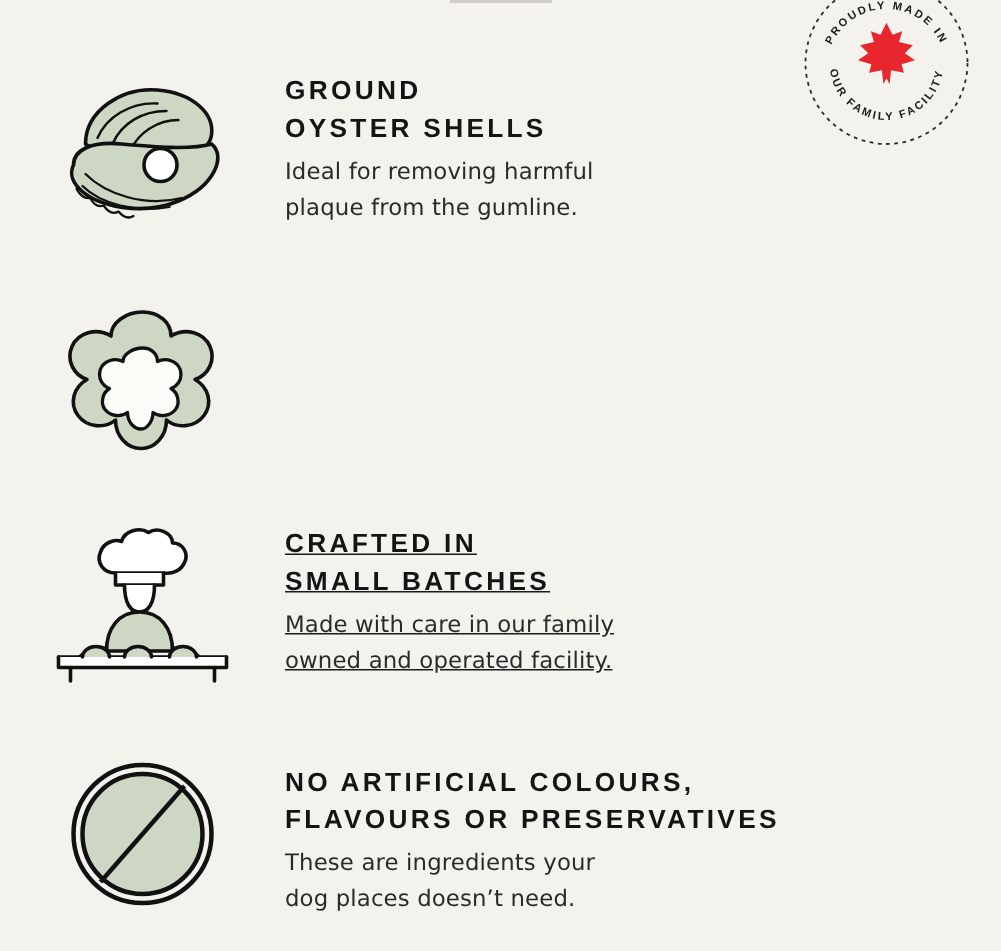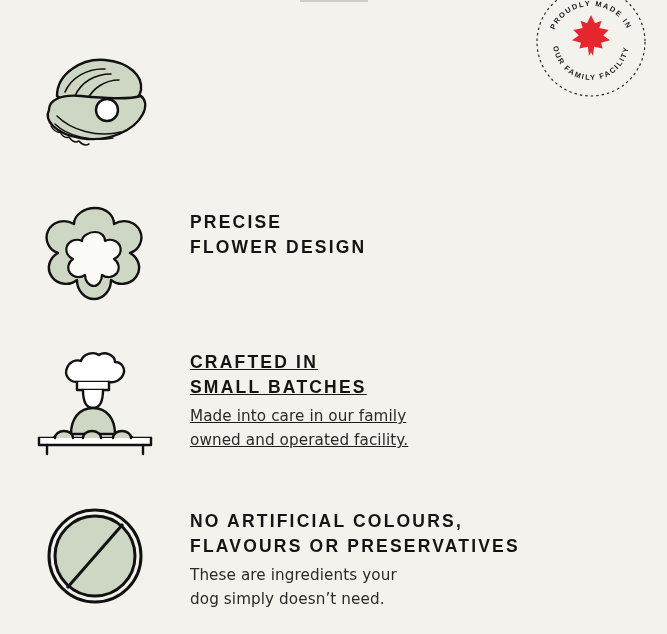--- a/index.html
+++ b/index.html
@@ -146,20 +146,26 @@
             <path d="M18,58 C18,48 30,42 50,44 C72,46 96,48 110,44 C120,52 112,72 88,82 C64,92 34,86 22,74 C16,68 16,62 18,58 Z" fill="#cdd7c4"></path>
             <path d="M26,64 C40,78 66,86 90,80" stroke-width="1.5"></path>
             <path d="M24,72 C36,84 60,90 82,86" stroke-width="1.5"></path>
 
             <path d="M20,74 q4,7 9,6 q4,7 9,5 q5,7 10,4 q5,6 10,3" stroke-width="1.5"></path>
 
             <circle cx="76" cy="58" r="11" fill="#ffffff" stroke-width="2.4"></circle>
           </g>
         </svg>
       </div>
+      <div class="feature-text">
+        <p class="feature-title">GROUND
+OYSTER SHELLS</p>
+        <p class="feature-desc">Ideal for removing harmful
+plaque from the gumline.</p>
+      </div>
     </div>
 
     <div class="feature row-1">
       <div class="feature-icon">
         <svg width="118" height="108" viewBox="0 0 118 108">
           <g stroke="#111" stroke-width="2.4" fill="#cdd7c4" stroke-linejoin="round">
             <path d="M59,8
                      C70,8 78,15 78,24
                      C88,18 100,22 104,31
                      C108,40 103,50 94,53
@@ -184,22 +190,20 @@
                      C53,86 49,81 49,75
                      C45,78 38,78 34,73
                      C31,69 32,62 37,59
                      C32,57 29,52 31,46
                      C33,41 40,38 46,41
                      C46,36 53,32 59,32 Z"></path>
           </g>
         </svg>
       </div>
       <div class="feature-text">
-        <p class="feature-title">PRECISE
-FLOWER DESIGN</p>
       </div>
     </div>
 
     <div class="feature row-2">
       <div class="feature-icon">
         <svg width="140" height="115" viewBox="0 0 140 115">
           <g stroke="#111" stroke-width="2.4" fill="none" stroke-linejoin="round" stroke-linecap="round">
 
             <path d="M52,38 C44,38 39,31 42,24 C44,18 51,15 56,17 C58,10 68,7 74,11 C80,7 90,11 90,18 C97,18 101,25 98,31 C96,36 90,39 84,38 Z" fill="#ffffff"></path>
             <path d="M52,38 L52,46 L84,46 L84,38" fill="#ffffff"></path>
@@ -218,37 +222,37 @@
 
             <path d="M30,94 a9,7 0 0 1 18,0" fill="#cdd7c4"></path>
             <path d="M58,94 a9,7 0 0 1 18,0" fill="#cdd7c4"></path>
             <path d="M88,94 a9,7 0 0 1 18,0" fill="#cdd7c4"></path>
           </g>
         </svg>
       </div>
       <div class="feature-text">
         <p class="feature-title">CRAFTED IN
 SMALL BATCHES</p>
-        <p class="feature-desc">Made into care in our family
+        <p class="feature-desc">Made with care in our family
 owned and operated facility.</p>
       </div>
     </div>
 
     <div class="feature row-3">
       <div class="feature-icon">
         <svg width="110" height="106" viewBox="0 0 110 106">
           <g stroke="#111" stroke-width="3" fill="none">
             <circle cx="55" cy="53" r="40" fill="#cdd7c4"></circle>
             <circle cx="55" cy="53" r="46" fill="none"></circle>
             <line x1="27" y1="85" x2="83" y2="21"></line>
           </g>
         </svg>
       </div>
       <div class="feature-text">
         <p class="feature-title">NO ARTIFICIAL COLOURS,
 FLAVOURS OR PRESERVATIVES</p>
         <p class="feature-desc">These are ingredients your
-dog simply doesn’t need.</p>
+dog places doesn’t need.</p>
       </div>
     </div>
 
   </div>
 </div>
 
 </body></html>

